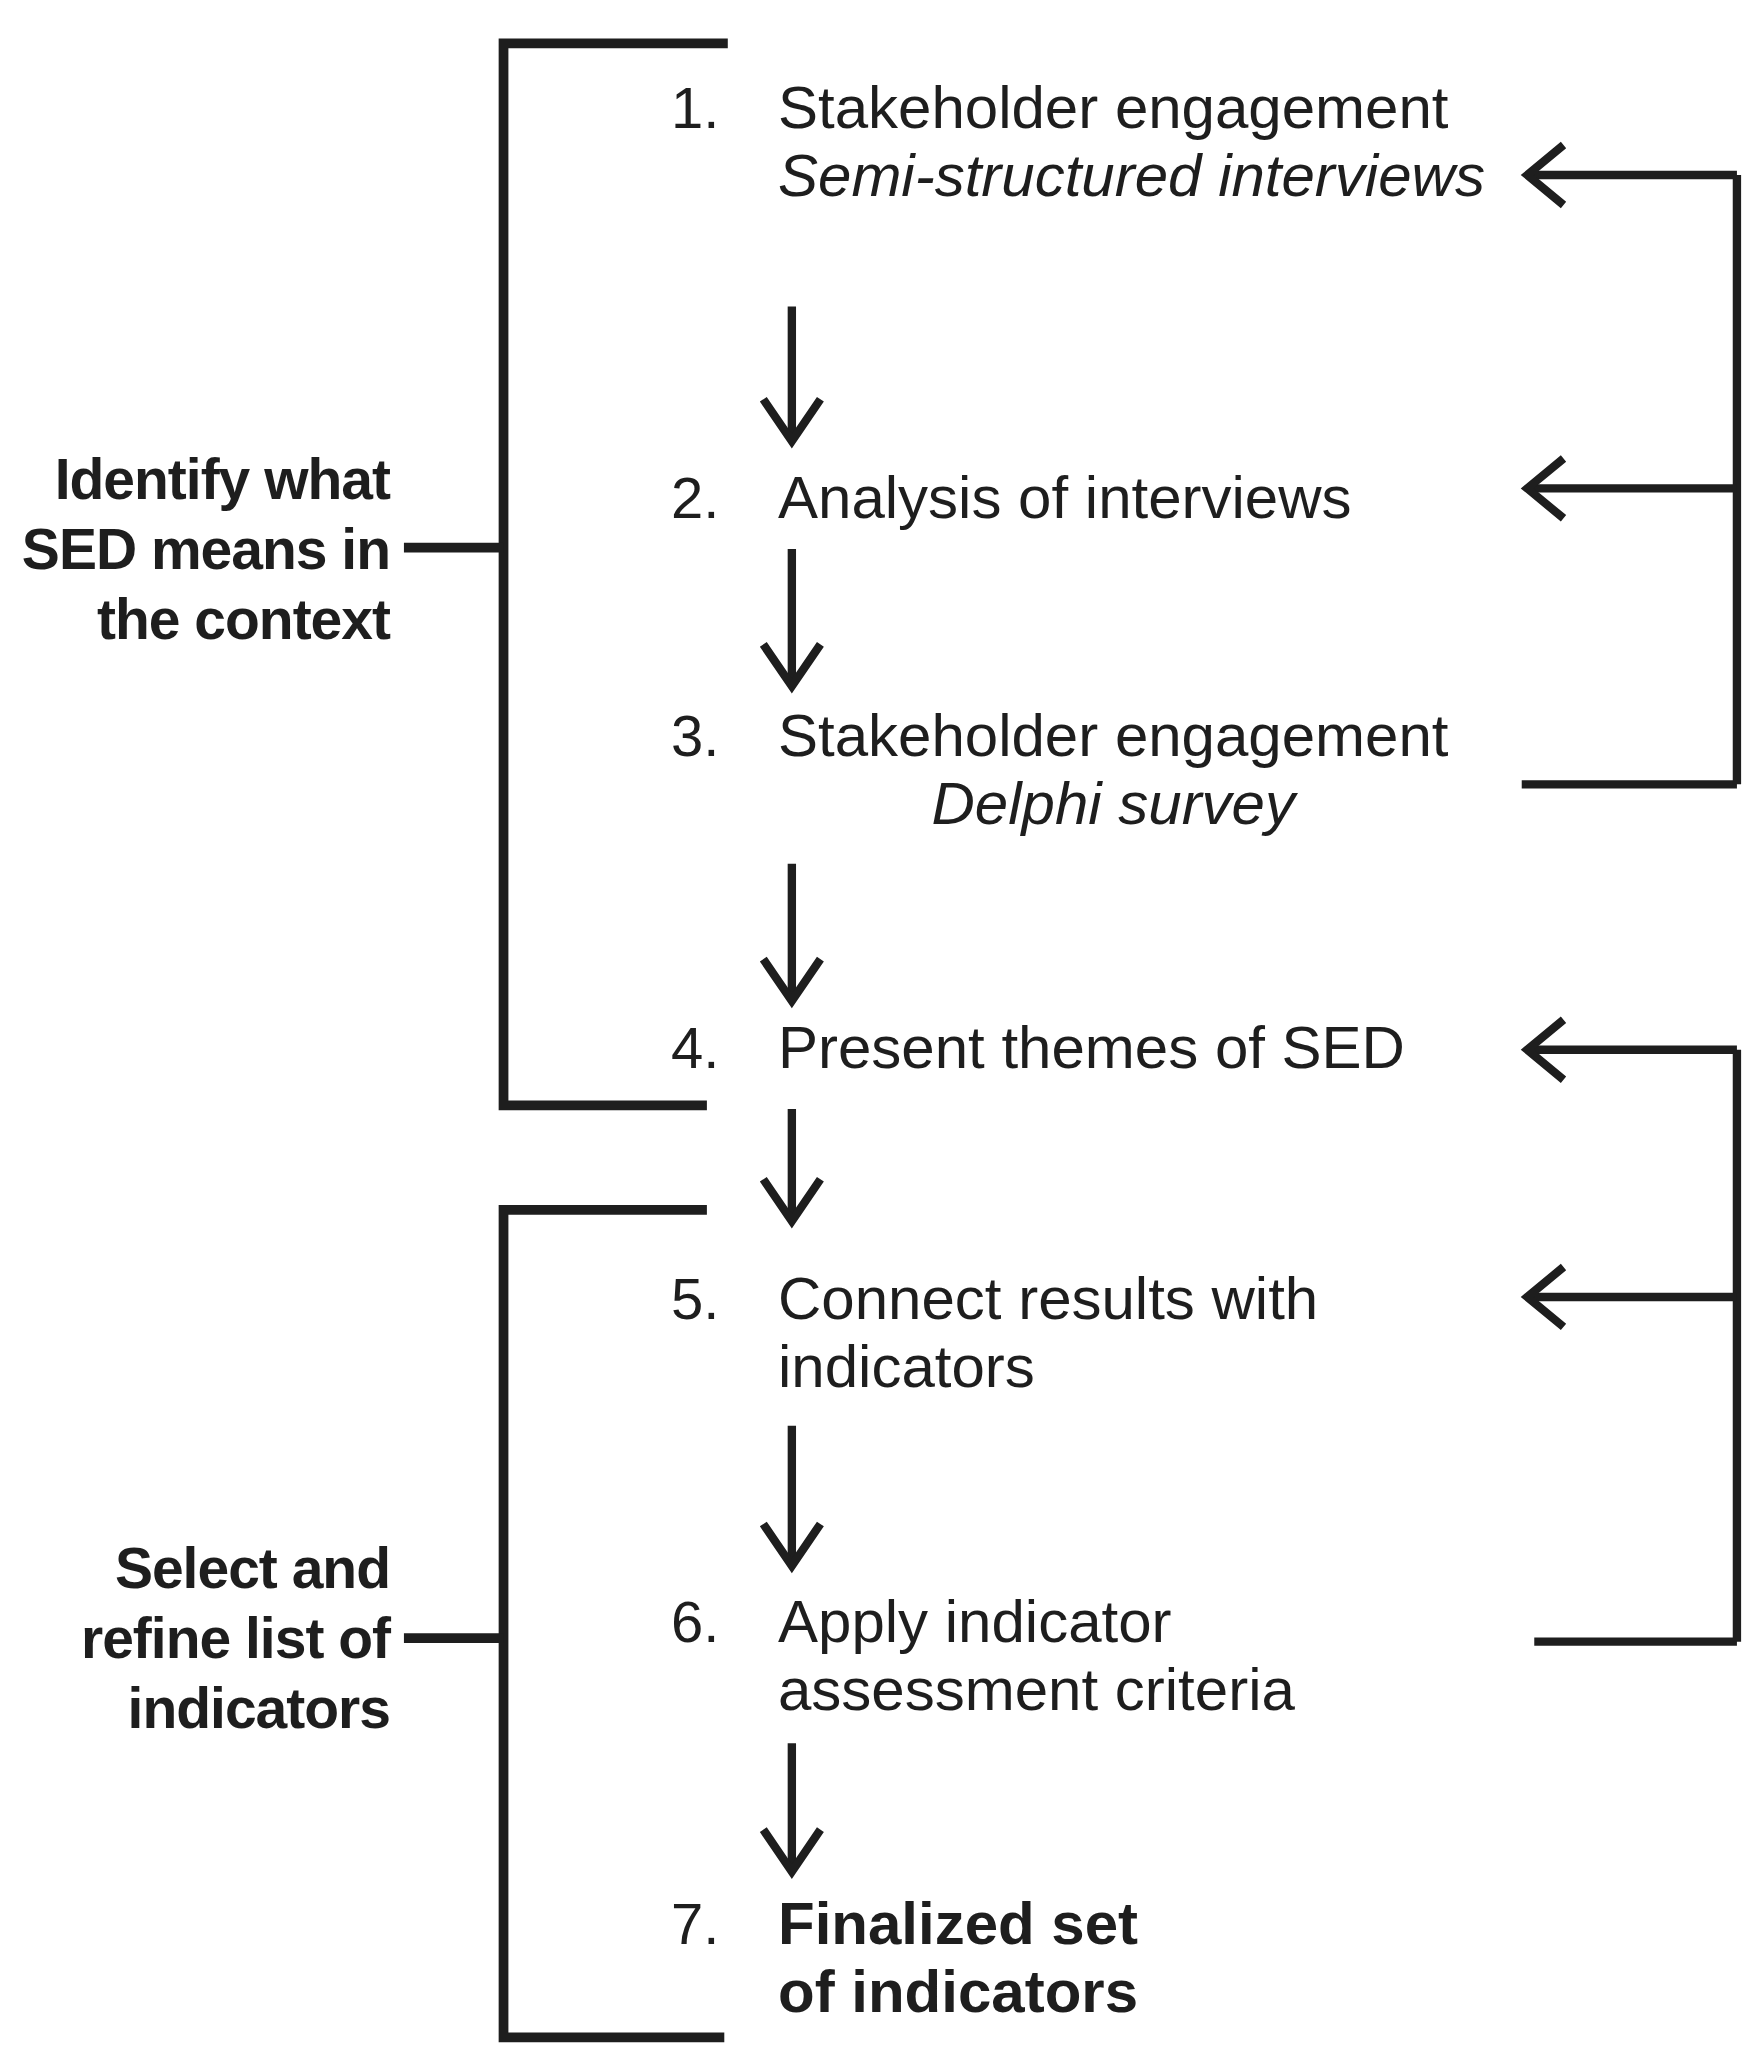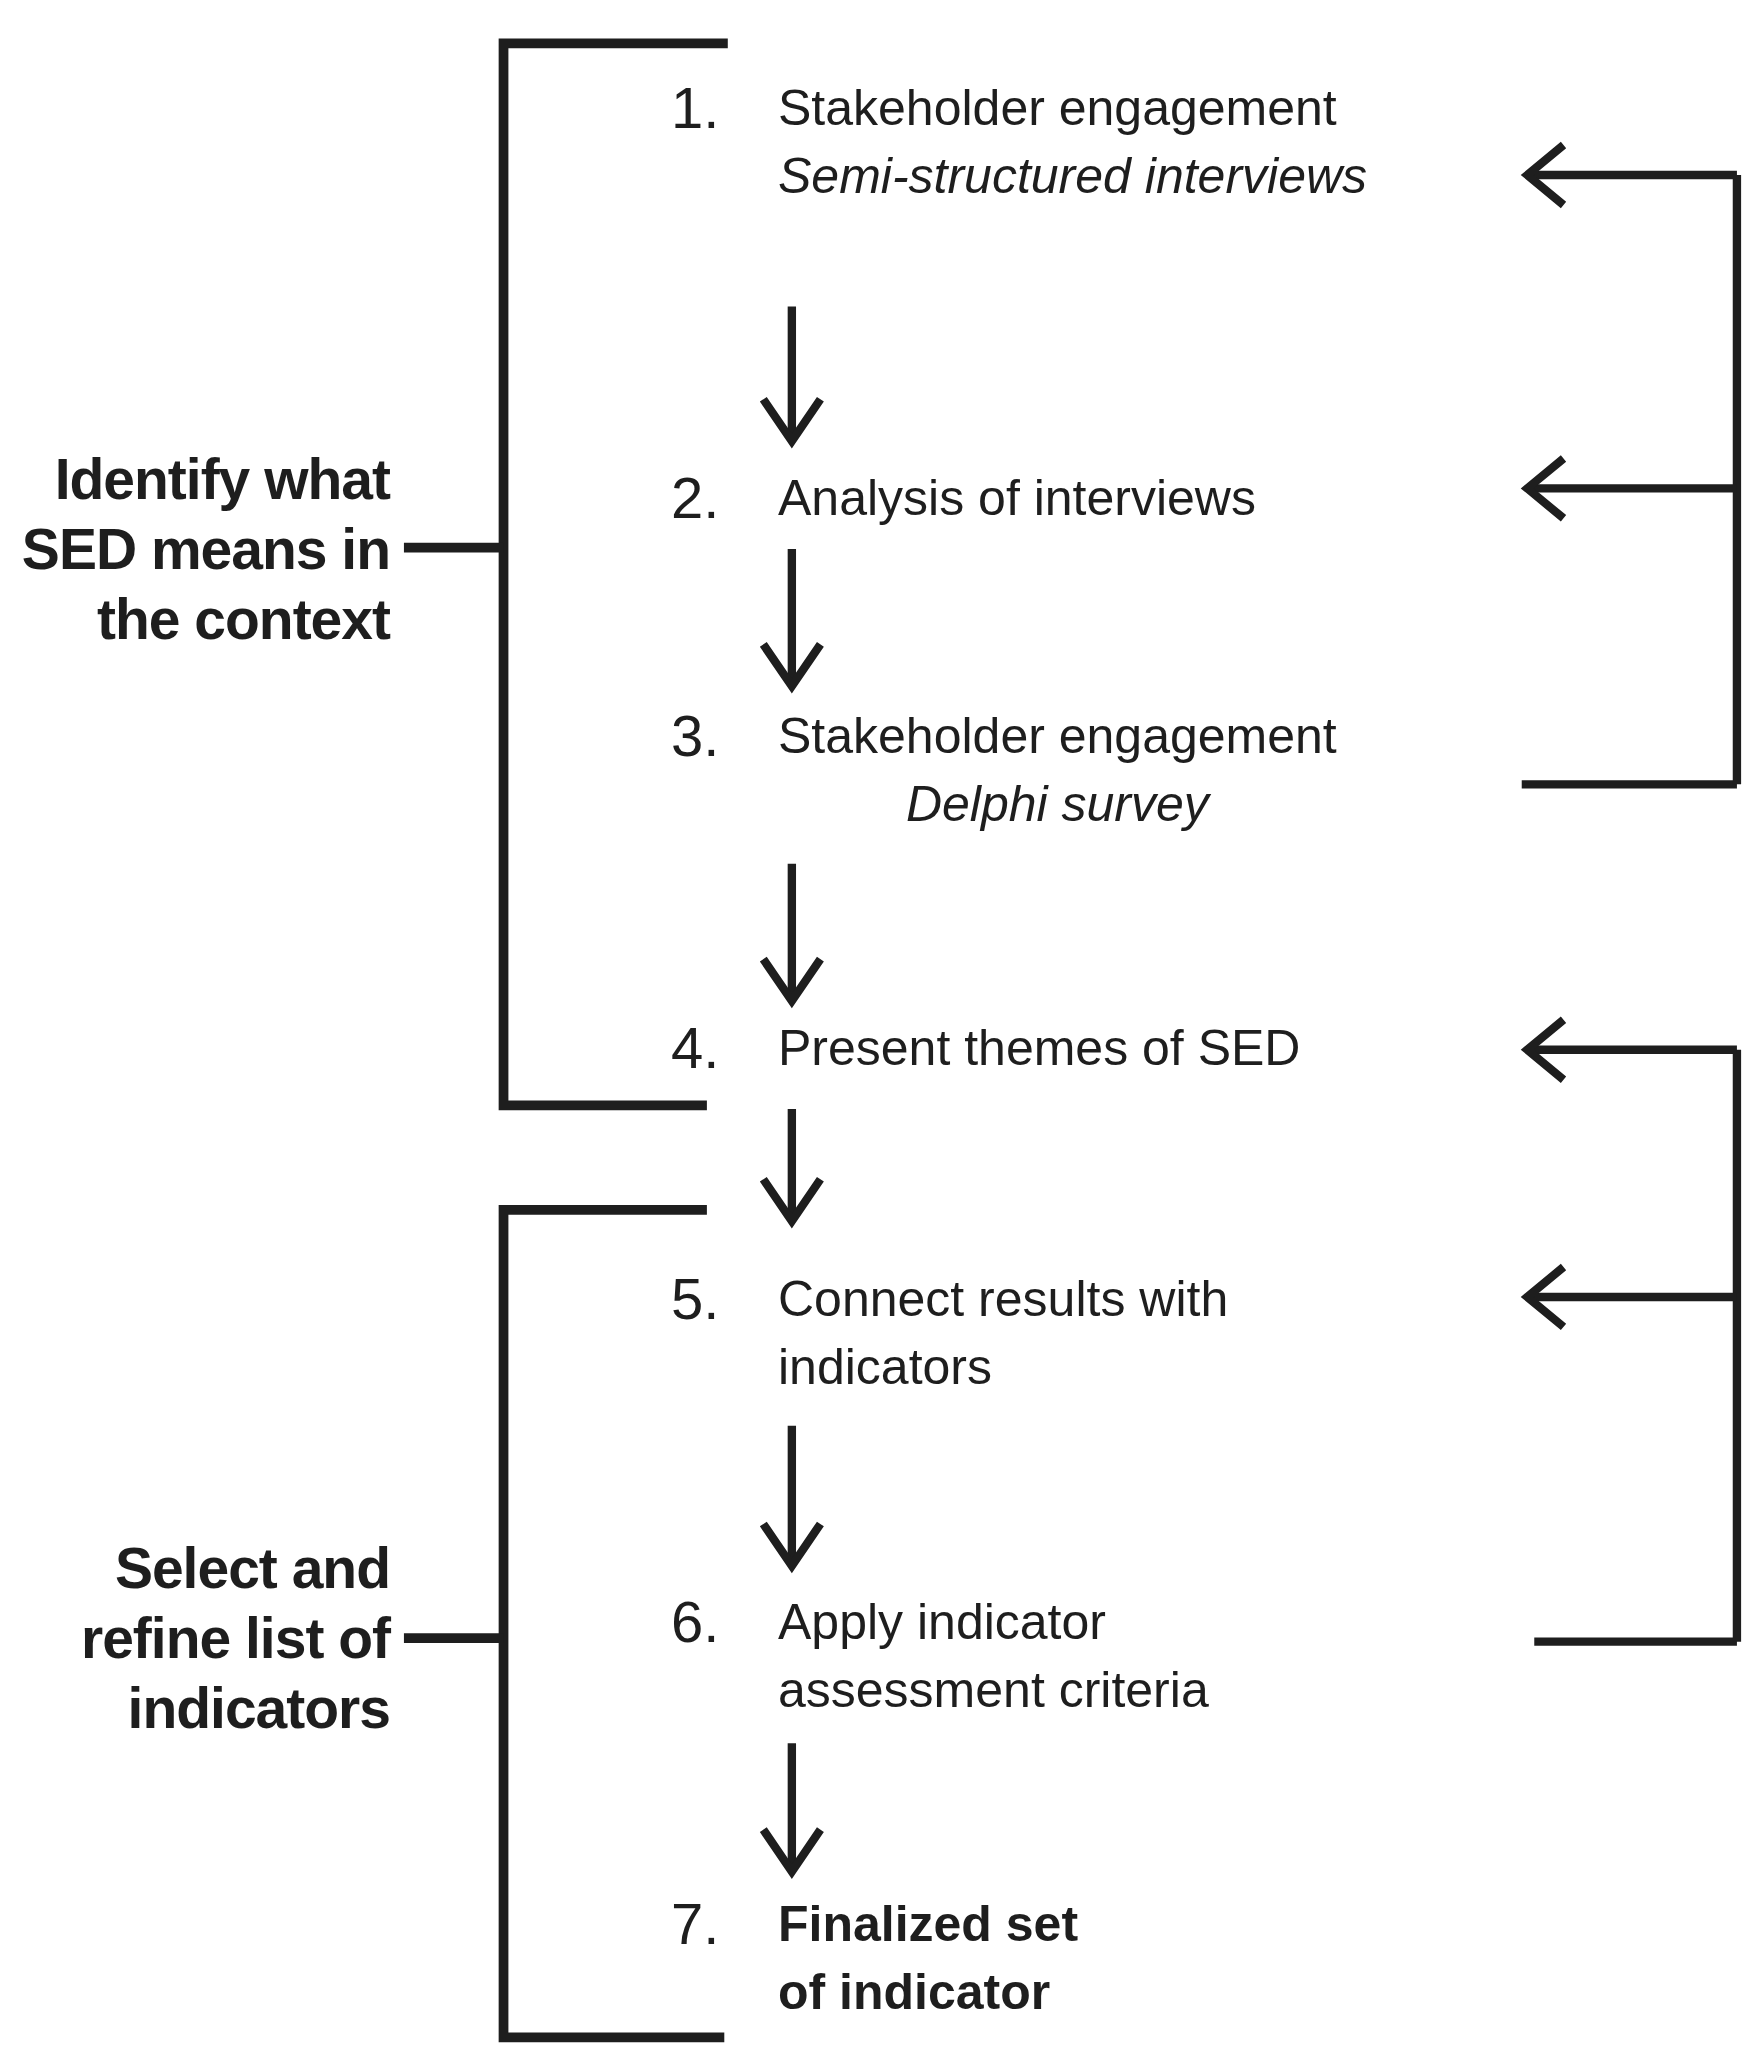--- a/index.html
+++ b/index.html
@@ -10,21 +10,21 @@
   #linework{position:absolute;left:0;top:0;width:1762px;height:2066px;}
   .phase-label{
     position:absolute;left:-42px;width:432px;text-align:right;
     font-weight:bold;font-size:57px;line-height:70px;letter-spacing:-1px;
     color:#1e1e1e;white-space:nowrap;
   }
   .phase-label.first{top:444px;}
   .phase-label.second{top:1533px;}
   .step{position:absolute;left:671px;display:flex;align-items:flex-start;}
   .step .num{width:107px;font-size:58px;line-height:68px;white-space:nowrap;}
-  .step .lines{font-size:50px;line-height:68px;white-space:nowrap;}
+  .step .lines{font-size:60px;line-height:68px;white-space:nowrap;}
   .step .line.italic{font-style:italic;text-align:center;}
   .step .line.bold{font-weight:bold;}
   .s1{top:74px;} .s2{top:464px;} .s3{top:702px;} .s4{top:1014px;}
   .s5{top:1265px;} .s6{top:1588px;} .s7{top:1890px;}
 </style>
 </head>
 <body>
 
 <svg id="linework" viewBox="0 0 2530 2966" xmlns="http://www.w3.org/2000/svg" fill="none" stroke="#1e1e1e" stroke-width="12">
 
@@ -145,16 +145,16 @@
   <div class="lines">
     <div class="line">Apply indicator</div>
     <div class="line">assessment criteria</div>
   </div>
 </div>
 
 <div class="step s7">
   <div class="num">7.</div>
   <div class="lines">
     <div class="line bold">Finalized set</div>
-    <div class="line bold">of indicator</div>
+    <div class="line bold">of indicators</div>
   </div>
 </div>
 
 
 </body></html>

